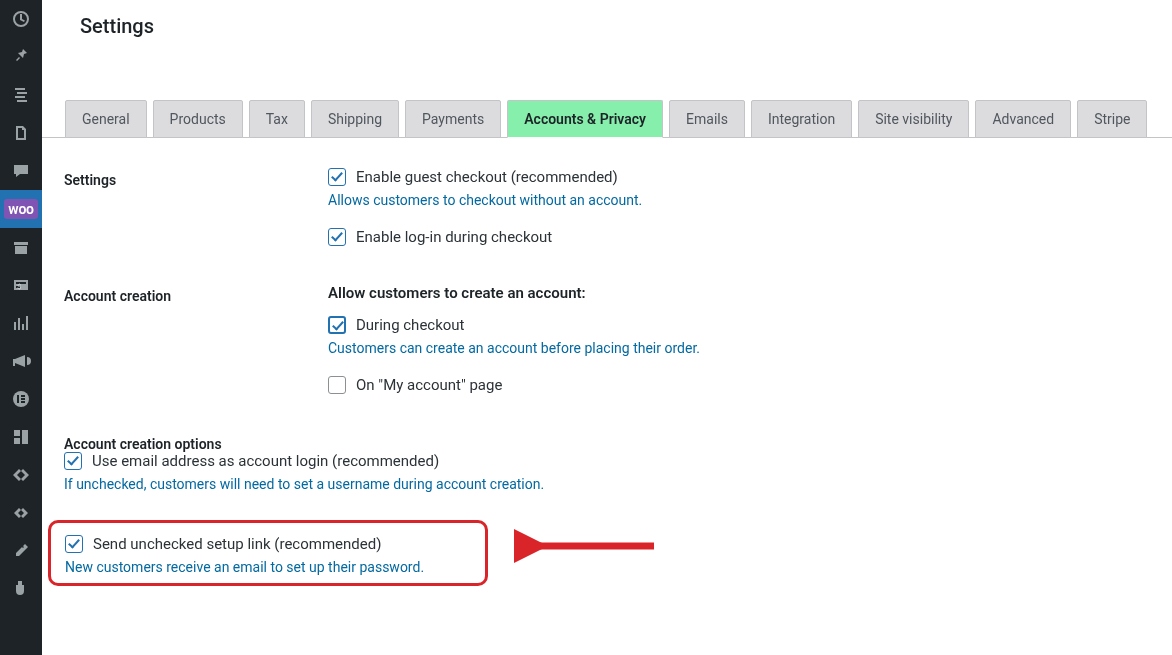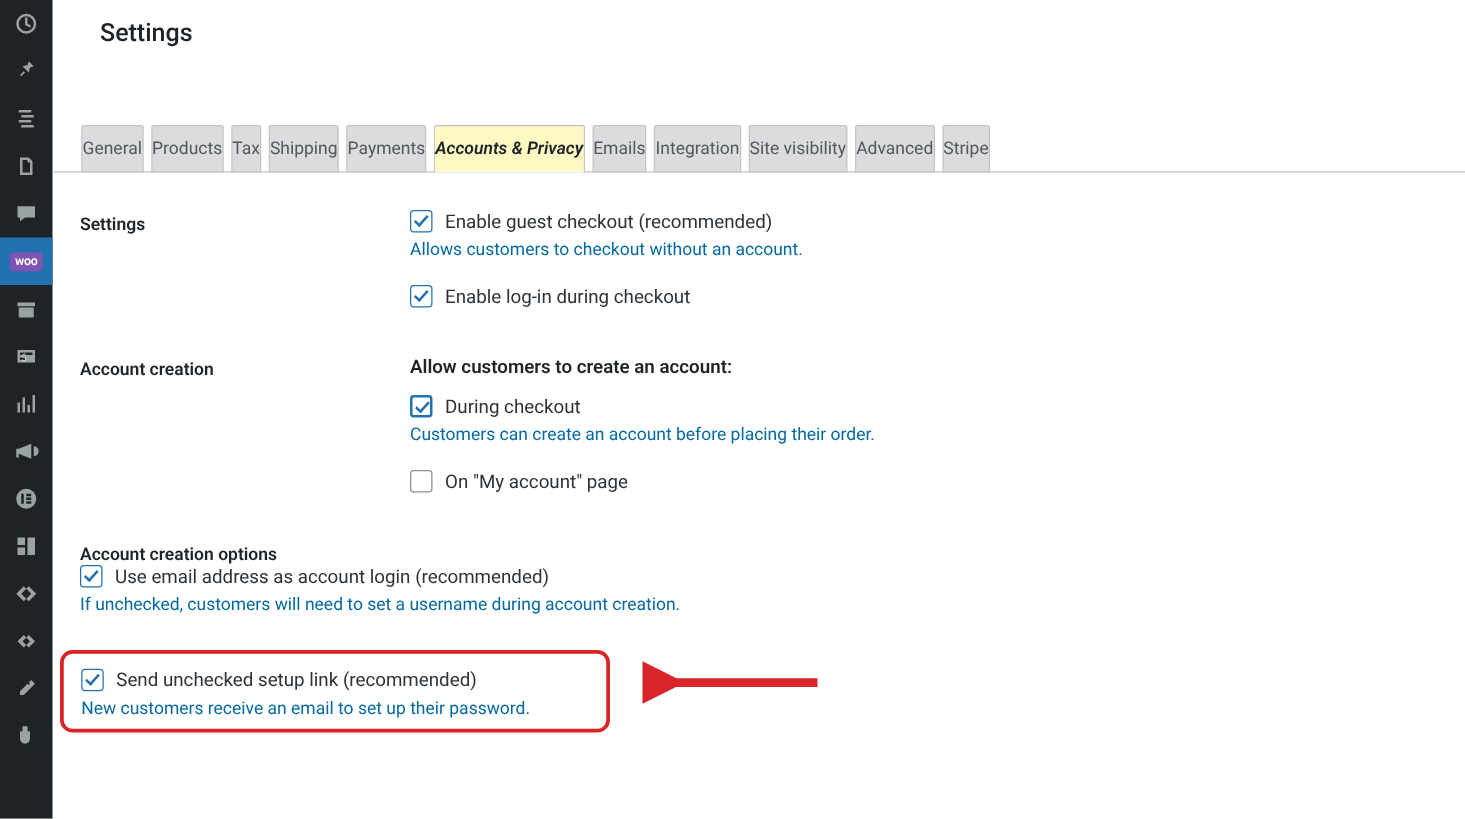--- a/index.html
+++ b/index.html
@@ -42,21 +42,21 @@
       right: -8px;
       top: 50%;
       transform: translateY(-50%);
       border: 8px solid transparent;
       border-right-color: #fff;
       width: 0; height: 0;
     }
     .woo-badge {
       background: #7f54b3;
       color: #fff;
-      font-size: 10px;
+      font-size: 14px;
       font-weight: 600;
       padding: 2px 4px;
       border-radius: 3px;
       letter-spacing: -0.3px;
     }
     .main {
       flex: 1;
       padding: 0;
       overflow: hidden;
     }
@@ -67,37 +67,36 @@
       padding: 14px 0 12px 38px;
     }
     .tabs {
       display: flex;
       gap: 0;
       border-bottom: 1px solid #c3c4c7;
       padding-left: 20px;
       margin-top: 50px;
     }
     .tab {
-      padding: 10px 0;
+      padding: 10px 16px;
       margin: 0 3px -1px;
       background: #dcdcde;
       border: 1px solid #c3c4c7;
       border-bottom: 1px solid #c3c4c7;
       color: #50575e;
       font-size: 14px;
       cursor: pointer;
       border-top-left-radius: 2px;
       border-top-right-radius: 2px;
     }
     .tab.active {
-      background: #fef9c3;
+      background: #86efac;
       border-bottom: 1px solid #fff;
       color: #1d2327;
       font-weight: 600;
-      font-style: italic;
     }
     .content {
       padding: 30px 30px 20px 22px;
     }
     .section {
       display: flex;
       margin-bottom: 32px;
     }
     .section-label {
       width: 264px;

